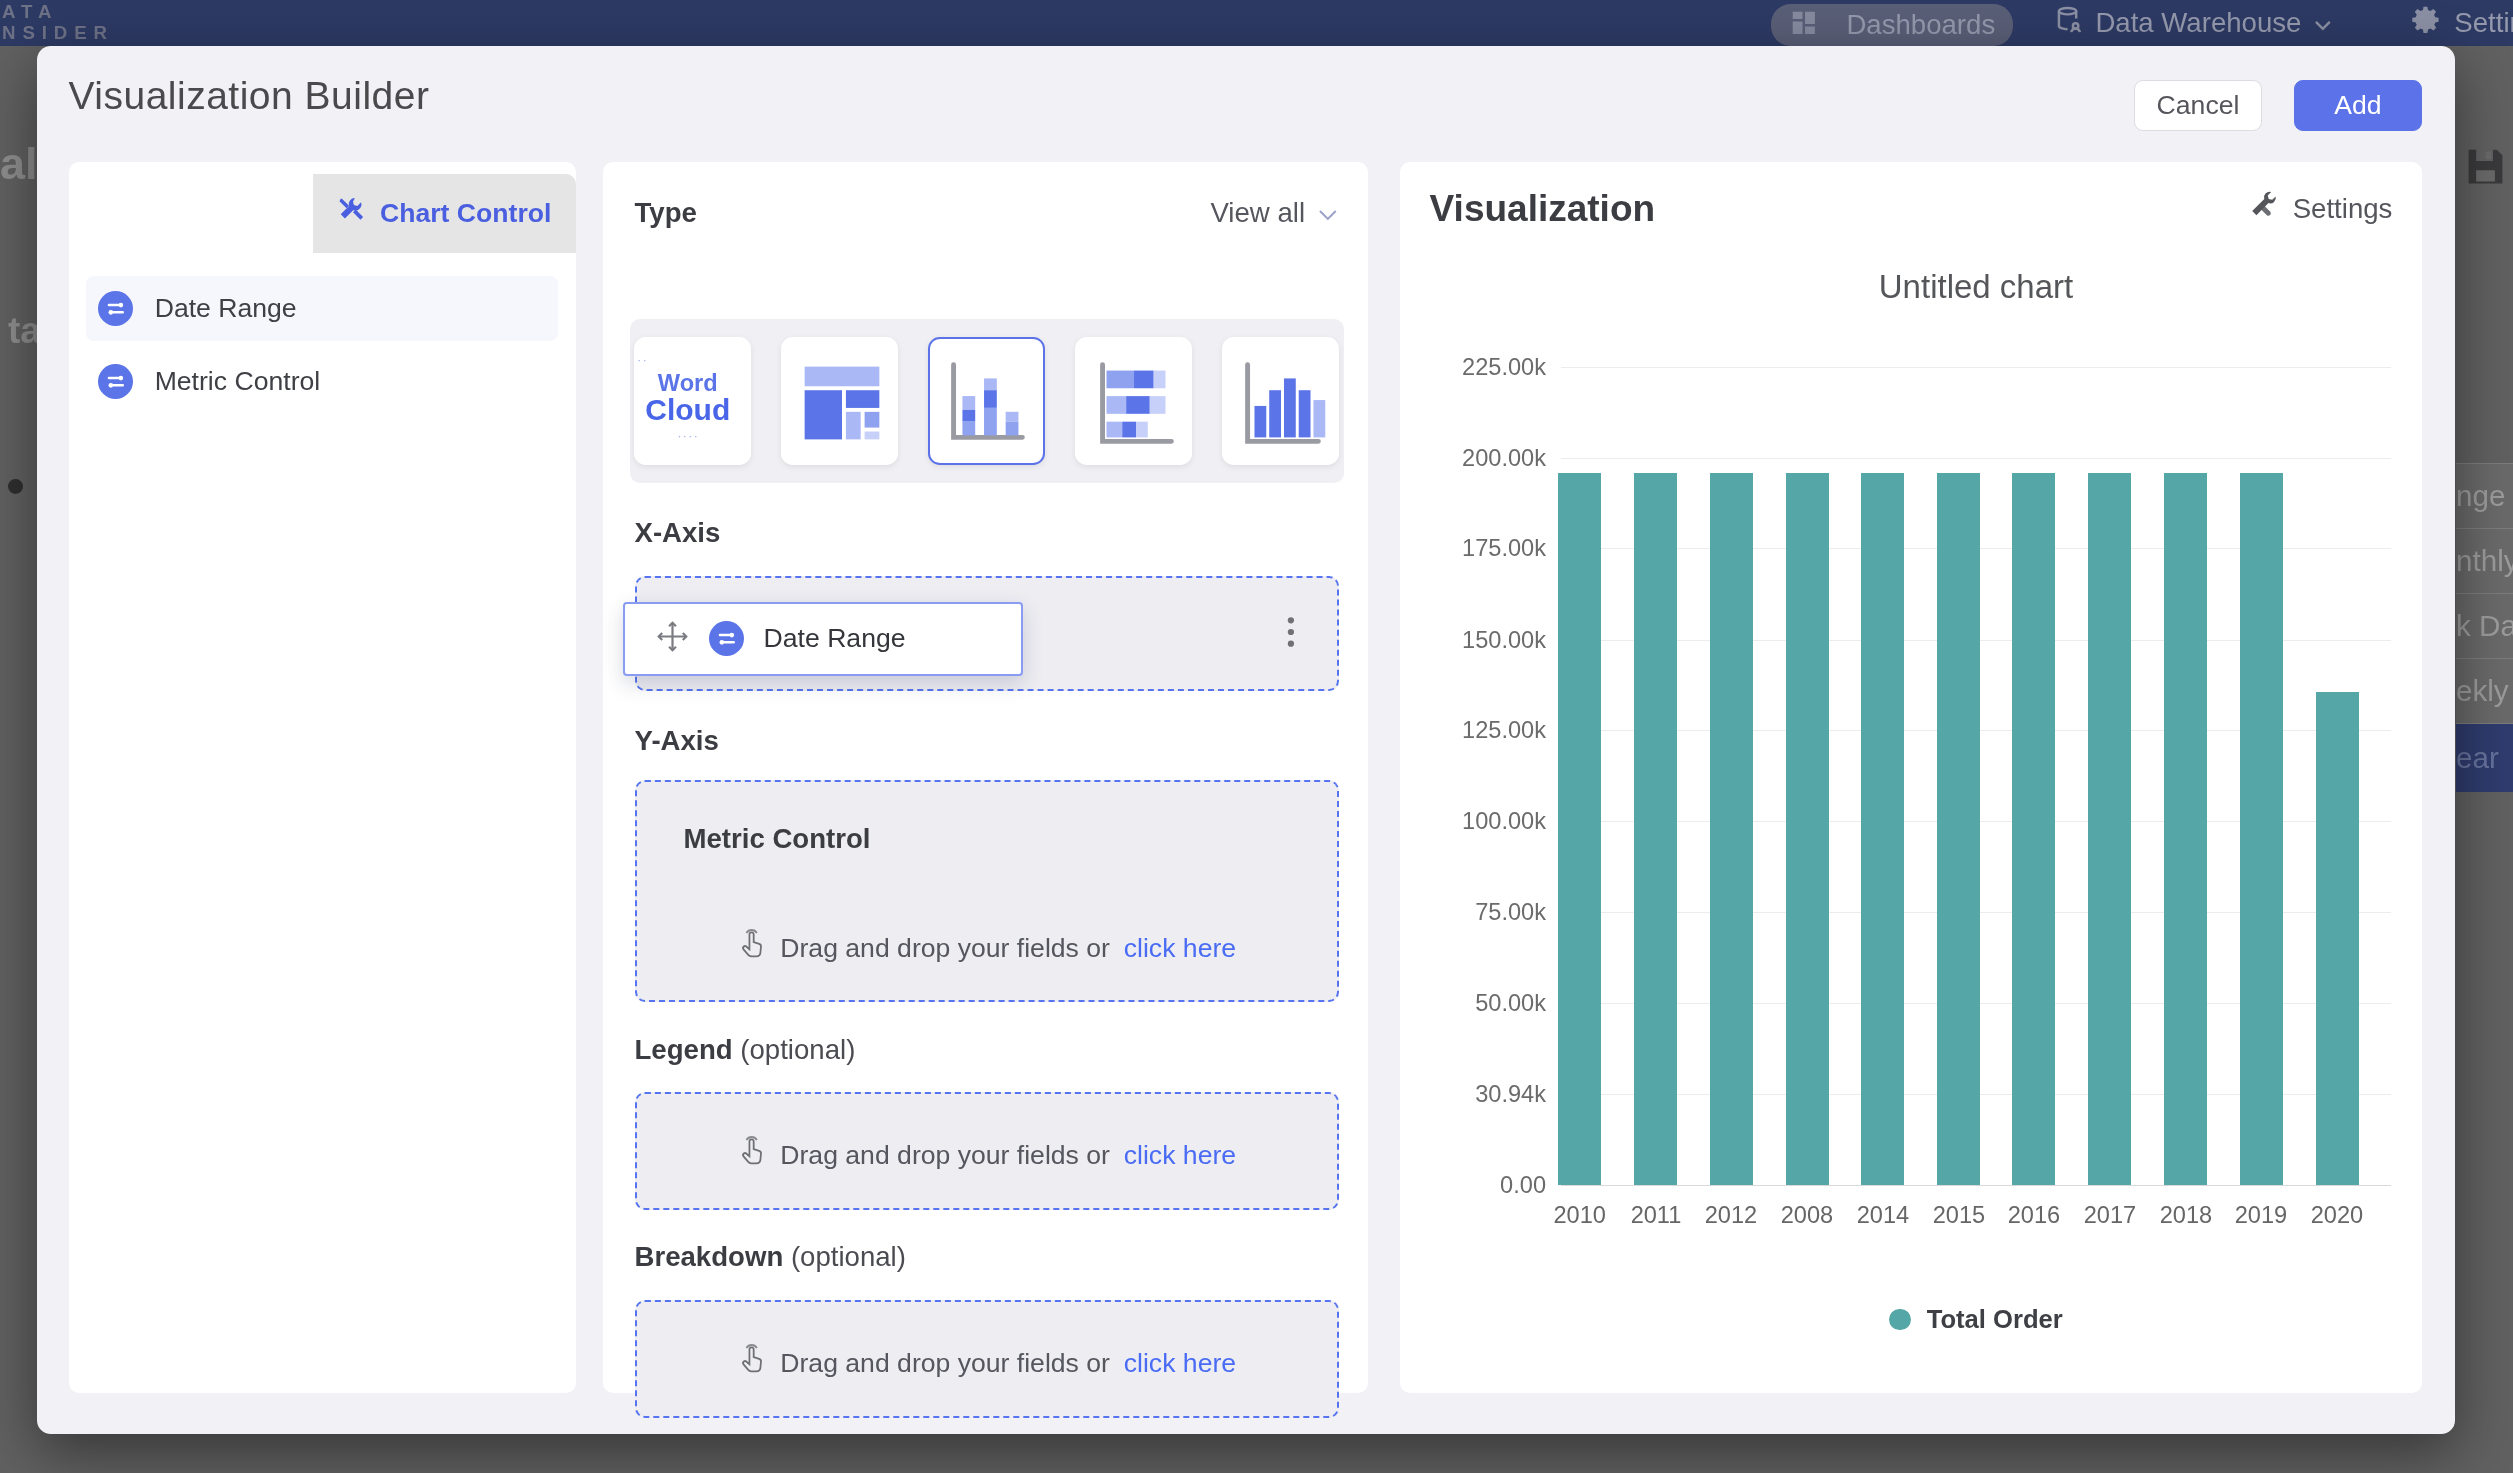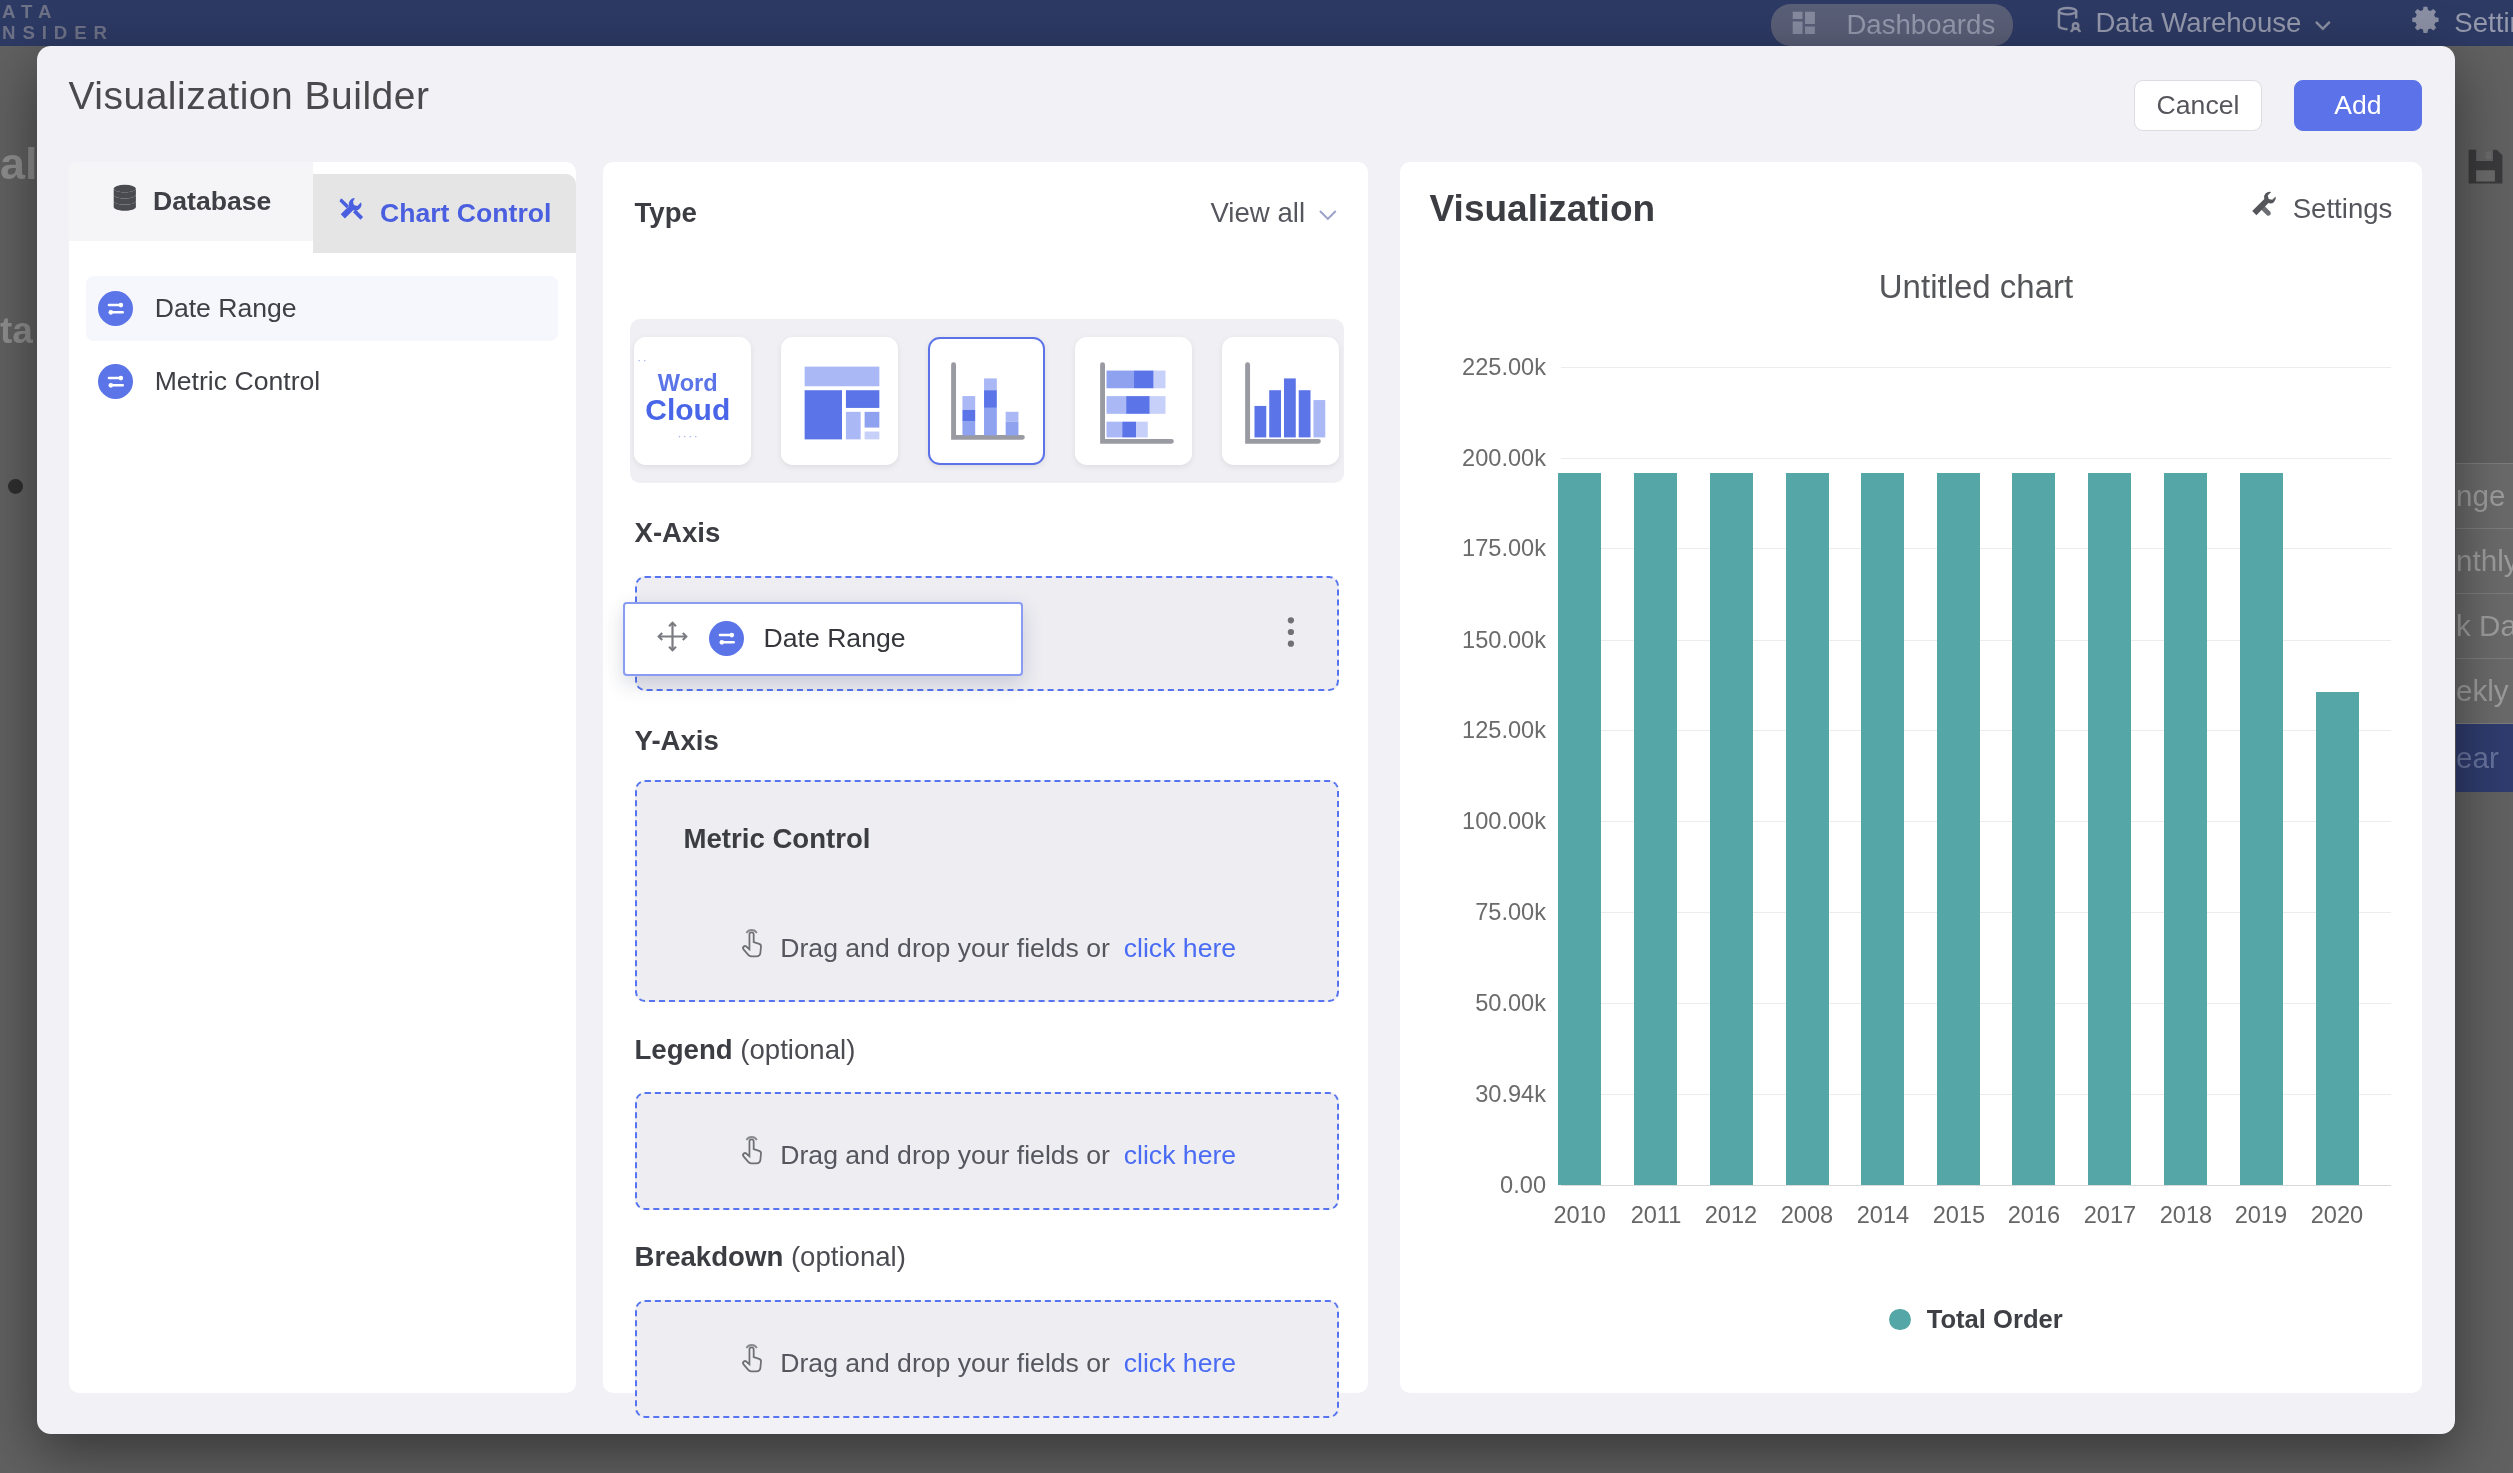--- a/index.html
+++ b/index.html
@@ -118,21 +118,21 @@
       <span>
         <svg width="31.5" height="31.5" viewBox="0 0 24 24" fill="#8c90a4">
             <path d="M12 8.5A3.5 3.5 0 1 0 12 15.5 3.5 3.5 0 0 0 12 8.5zm9 5v-3l-2.6-.5a6.7 6.7 0 0 0-.8-1.9l1.5-2.2-2.1-2.1-2.2 1.5a6.7 6.7 0 0 0-1.9-.8L12.5 2h-3l-.4 2.5a6.7 6.7 0 0 0-1.9.8L5 3.8 2.9 5.9l1.5 2.2a6.7 6.7 0 0 0-.8 1.9L1 10.5v3l2.6.5a6.7 6.7 0 0 0 .8 1.9l-1.5 2.2 2.1 2.1 2.2-1.5a6.7 6.7 0 0 0 1.9.8l.4 2.5h3l.5-2.5a6.7 6.7 0 0 0 1.9-.8l2.2 1.5 2.1-2.1-1.5-2.2a6.7 6.7 0 0 0 .8-1.9z"></path>
           </svg>
       </span>
       <span>Settings</span>
     </div>
   </div>
 
   <div class="abs bgfrag" style="left:0;top:138px;font-size:45px">al</div>
-  <div class="abs bgfrag" style="left:0;top:310px;font-size:37px">ta</div>
+  <div class="abs bgfrag" style="left:8px;top:310px;font-size:37px">ta</div>
   <div class="abs" style="left:7.9px;top:479px;width:14.8px;height:14.8px;border-radius:50%;background:#2f2f2f"></div>
 
   <div id="bg-save" class="abs">
     <svg width="45" height="45" viewBox="0 0 24 24" fill="#3a3a3c">
         <path d="M3 3h15l3 3v15H3zM7 3v6h9V3zM6 13h12v8H6z" fill="#3a3a3c"></path>
         <rect x="7" y="14" width="10" height="6" fill="#6a6a6a"></rect>
         <rect x="12" y="4" width="3" height="4" fill="#6a6a6a"></rect>
       </svg>
   </div>
 
@@ -143,31 +143,20 @@
     <div class="bg-row">ekly</div>
     <div class="bg-row blue" style="height:69px">ear</div>
   </div>
 
   <div id="modal" class="abs">
     <div id="modal-title" class="abs">Visualization Builder</div>
     <div id="btn-cancel" class="abs btn">Cancel</div>
     <div id="btn-add" class="abs btn">Add</div>
 
     <div id="left-card" class="abs card">
-      <div id="tab-database" class="abs tab">
-        <span>
-          <svg width="29.6" height="29.6" viewBox="0 0 24 24" fill="#4a4b50">
-              <ellipse cx="12" cy="4.5" rx="9" ry="3"></ellipse>
-              <path d="M3 4.5v5c0 1.7 4 3 9 3s9-1.3 9-3v-5c0 1.7-4 3-9 3s-9-1.3-9-3z"></path>
-              <path d="M3 9.5v5c0 1.7 4 3 9 3s9-1.3 9-3v-5c0 1.7-4 3-9 3s-9-1.3-9-3z"></path>
-              <path d="M3 14.5v5c0 1.7 4 3 9 3s9-1.3 9-3v-5c0 1.7-4 3-9 3s-9-1.3-9-3z"></path>
-            </svg>
-        </span>
-        <span>Database</span>
-      </div>
       <div id="tab-chart-control" class="abs tab">
         <span>
           <svg width="29.6" height="29.6" viewBox="0 0 24 24" fill="#4a5fe0">
               <path d="M4 3l6 6-2 2-6-6 1-2zM14.5 2.5a5 5 0 0 0-4.8 6.4L3 15.6 6.4 19l6.7-6.7a5 5 0 0 0 6.4-6.4l-3 3-2.8-.7-.7-2.8z"></path>
               <path d="M13 14l6 6 2.2-2.2-6-6z"></path>
             </svg>
         </span>
         <span>Chart Control</span>
       </div>
       <div class="abs field-row hl" style="top:114px">

